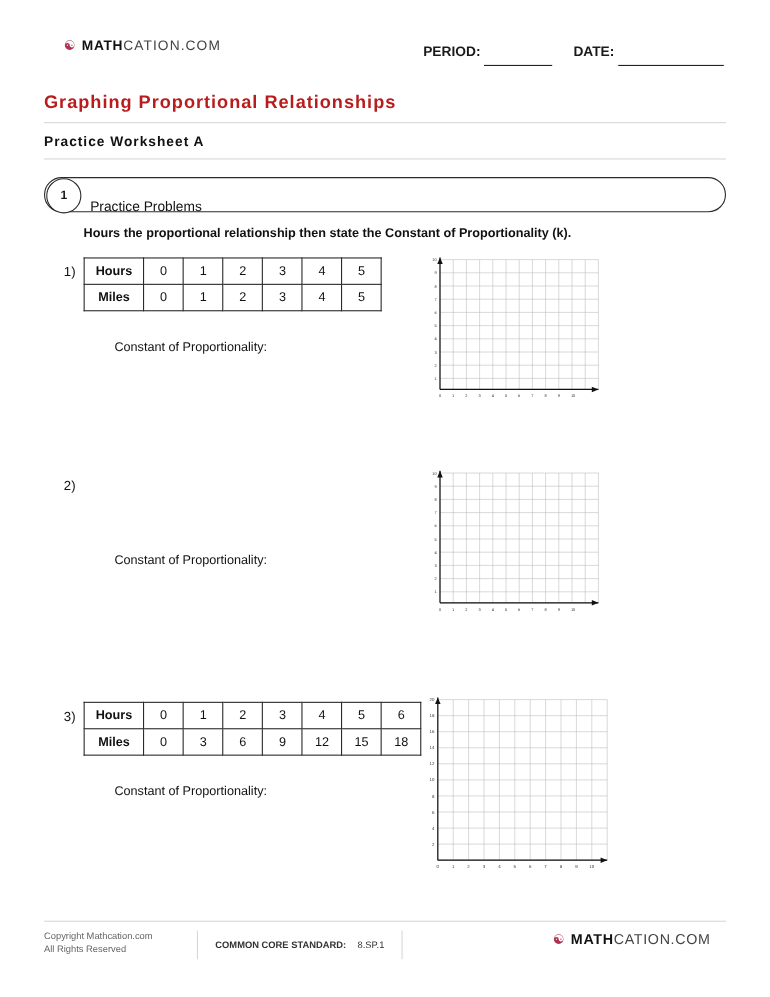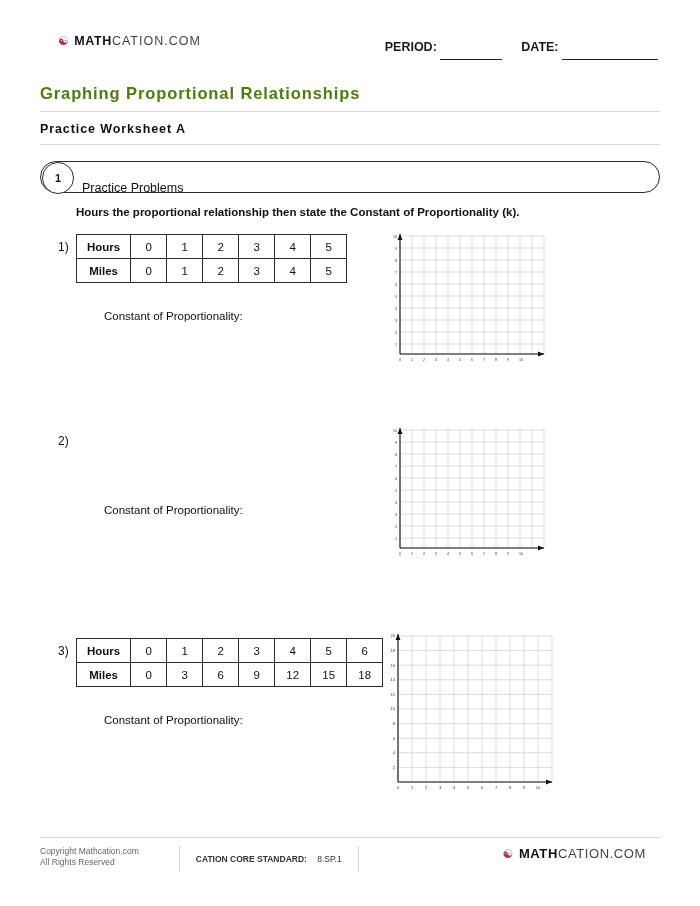--- a/index.html
+++ b/index.html
@@ -57,21 +57,21 @@
   .ul.w-name { width: 172px; }
   .ul.w-period { width: 62px; }
   .ul.w-date { width: 96px; }
 
   
   h1.title {
     font-size: 16.5px;
     letter-spacing: 0.9px;
     margin: 24px 0 0 0;
     font-weight: bold;
-    color: #4d7c0f;
+    color: #b91c1c;
   }
   .rule {
     border-bottom: 1px solid #d8d8d8;
     margin-top: 8px;
   }
   h2.subtitle {
     font-size: 12.5px;
     letter-spacing: 0.9px;
     margin: 10px 0 0 0;
     font-weight: bold;
@@ -502,21 +502,21 @@
     </div>
   </div>
 
   <div class="footer-rule"></div>
   <div class="footer">
     <div class="copy">
       <div>Copyright Mathcation.com</div>
       <div>All Rights Reserved</div>
     </div>
     <div class="ccs">
-      <span>CATION CORE STANDARD:</span>
+      <span>COMMON CORE STANDARD:</span>
       <span class="code">8.SP.1</span>
     </div>
     <div class="foot-brand">
       <span class="bulb">☯</span>
       <span class="b1">MATH</span>
       <span class="b2">CATION.COM</span>
     </div>
   </div>
 
 </div>

